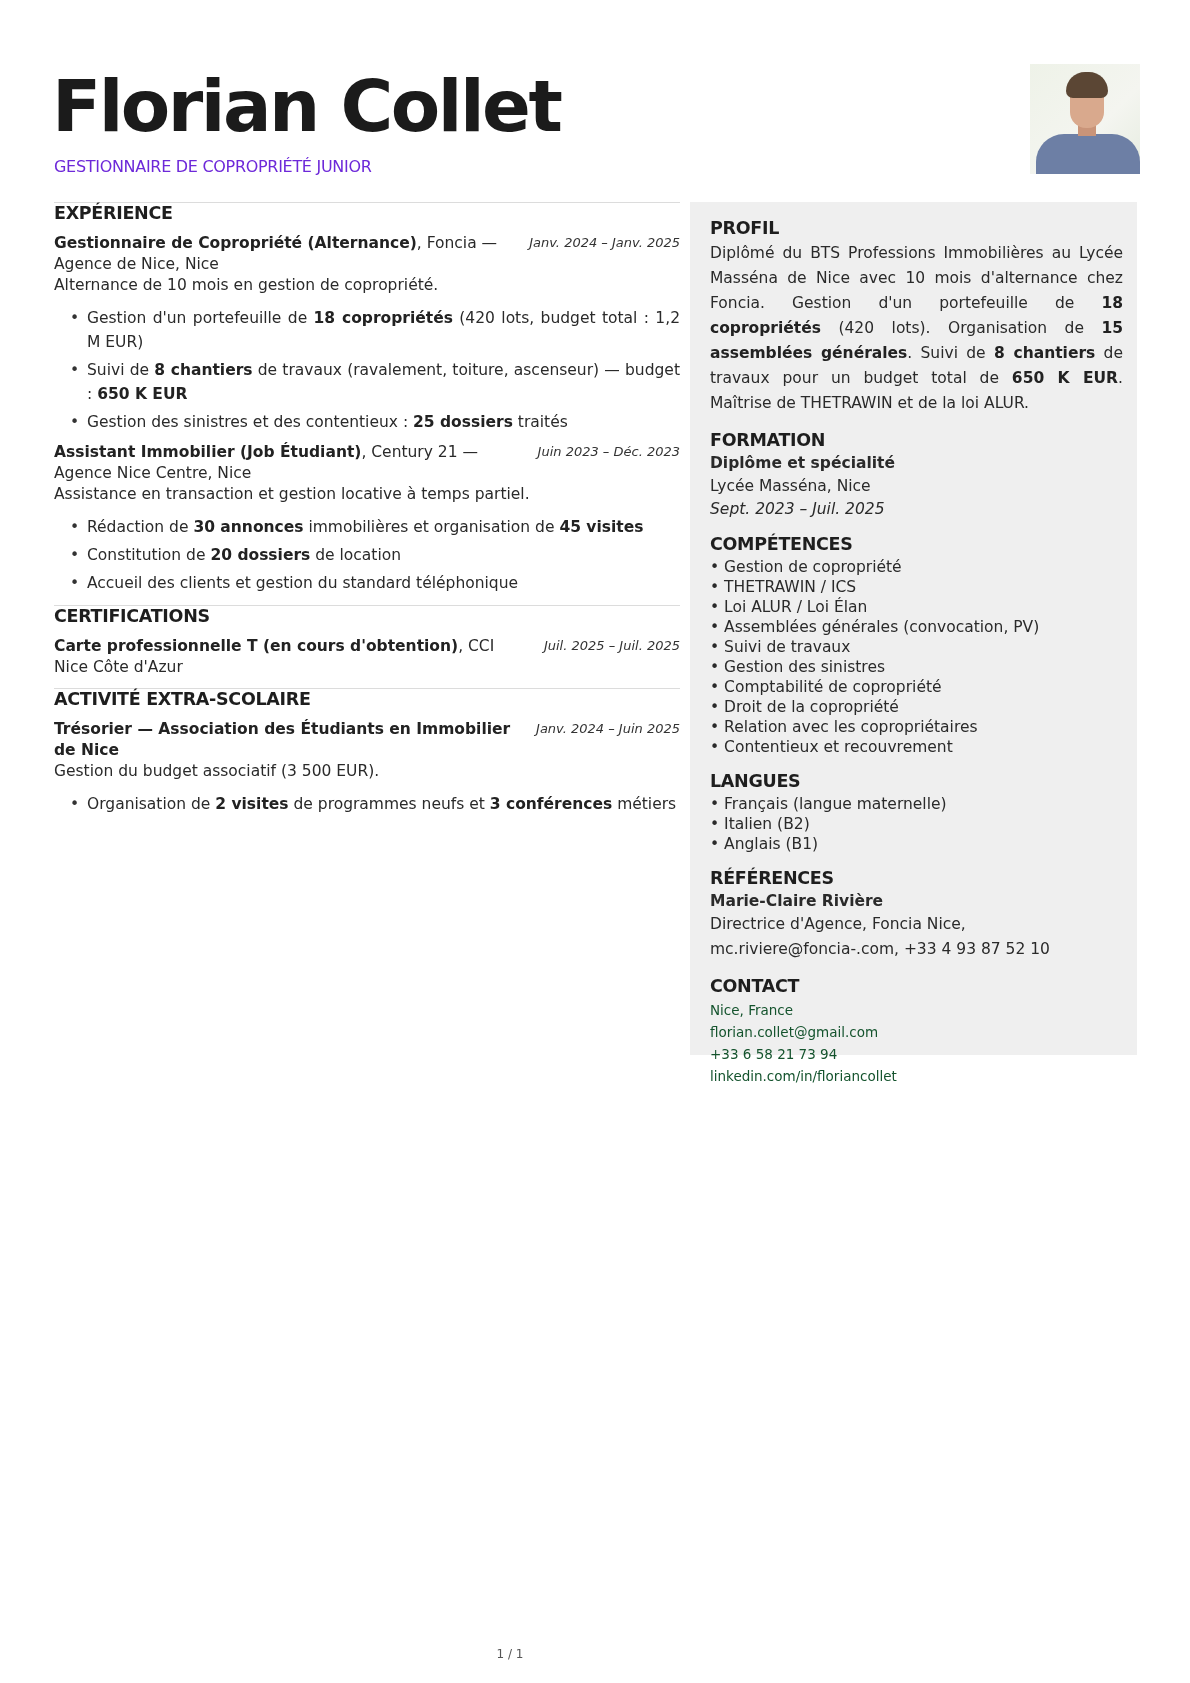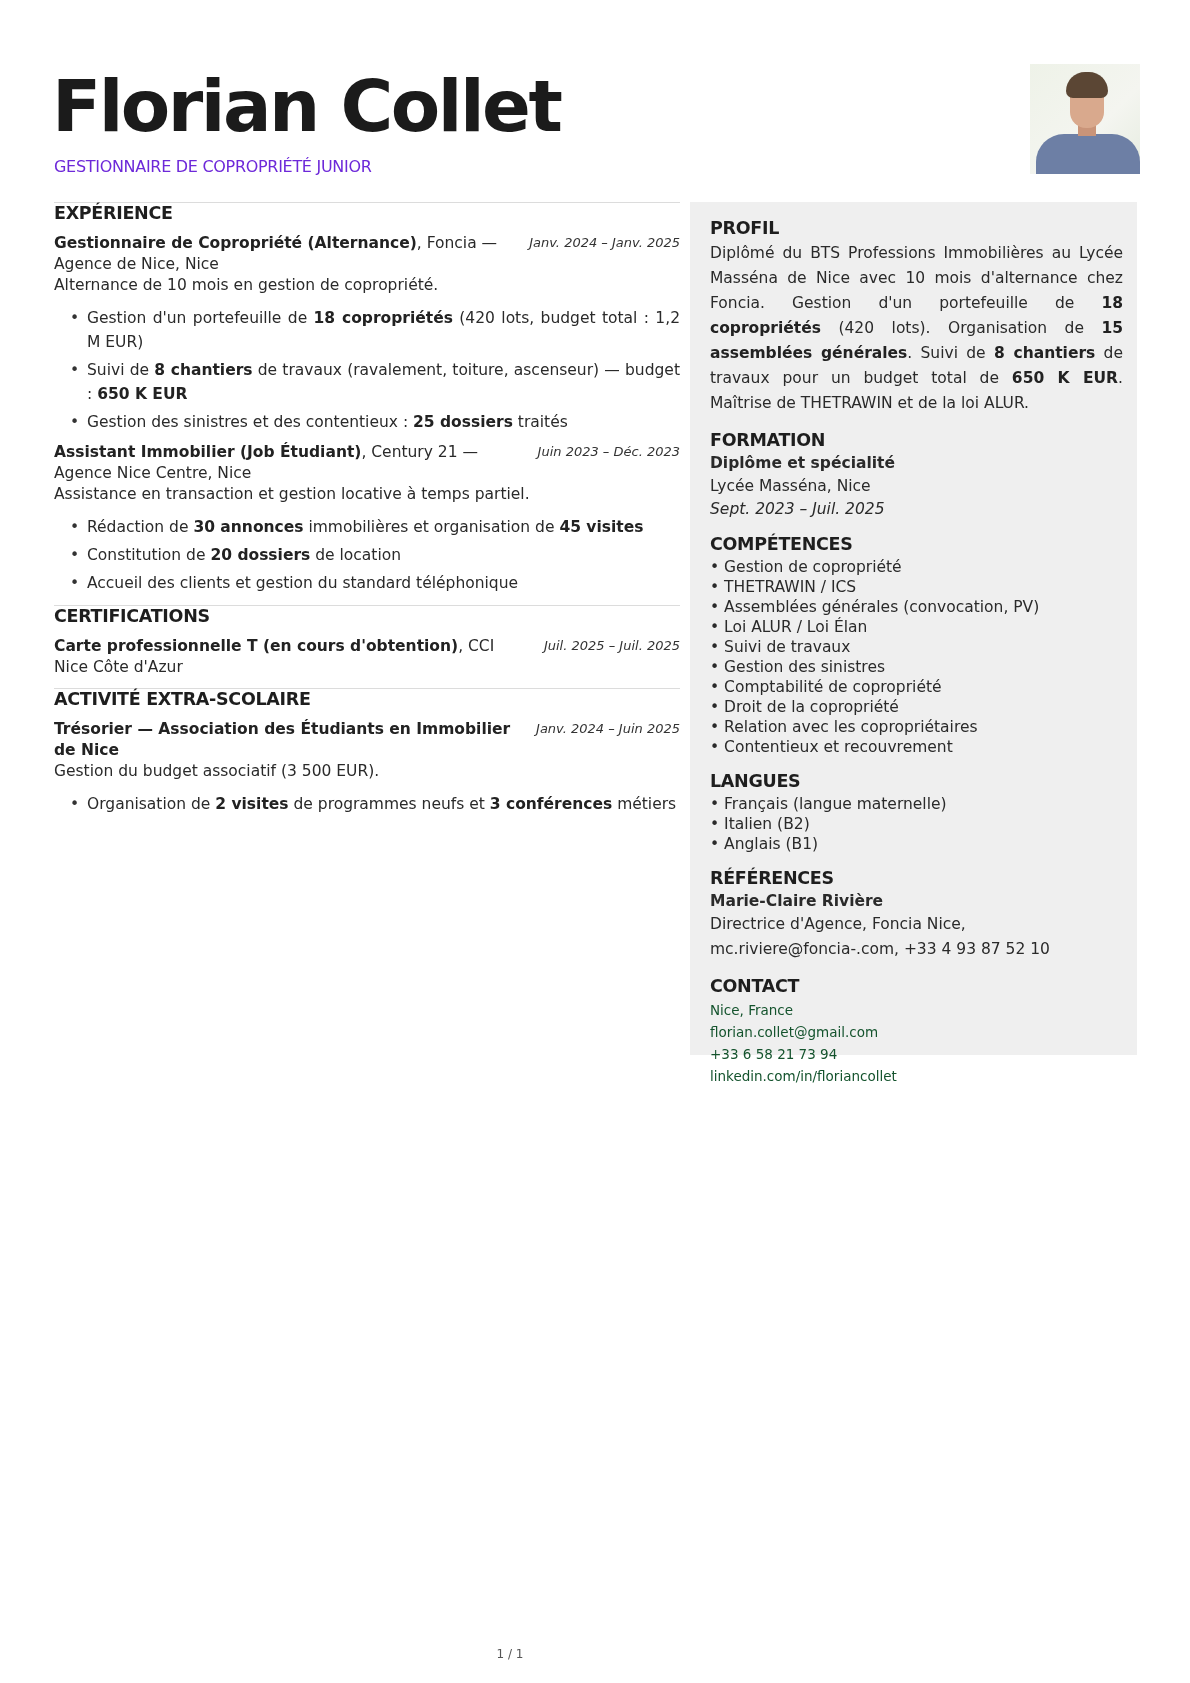--- a/index.html
+++ b/index.html
@@ -190,22 +190,22 @@
     <div class="rbold">Diplôme et spécialité</div>
     <div class="rtext">Lycée Masséna, Nice</div>
     <div class="ritalic">Sept. 2023 – Juil. 2025</div>
   </div>
 
   <div class="rsec">
     <h2>COMPÉTENCES</h2>
     <ul class="rlist">
       <li>Gestion de copropriété</li>
       <li>THETRAWIN / ICS</li>
+      <li>Loi ALUR / Loi Élan</li>
       <li>Assemblées générales (convocation, PV)</li>
-      <li>Loi ALUR / Loi Élan</li>
       <li>Suivi de travaux</li>
       <li>Gestion des sinistres</li>
       <li>Comptabilité de copropriété</li>
       <li>Droit de la copropriété</li>
       <li>Relation avec les copropriétaires</li>
       <li>Contentieux et recouvrement</li>
     </ul>
   </div>
 
   <div class="rsec">

